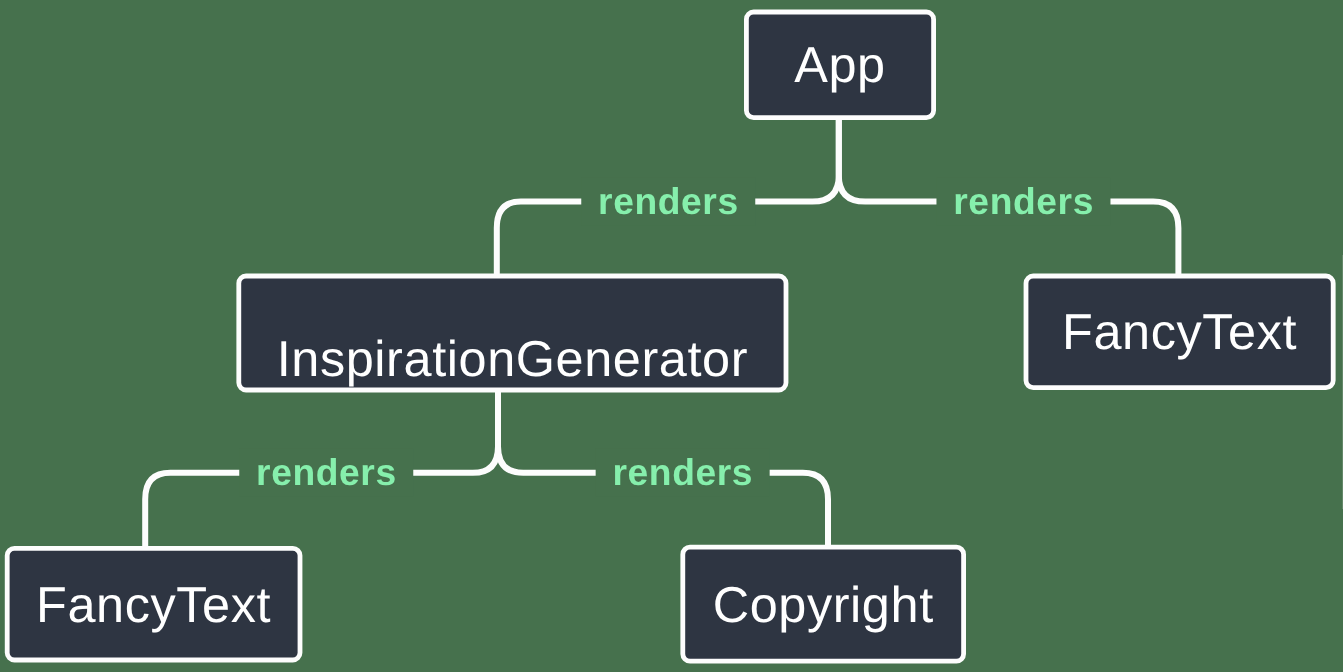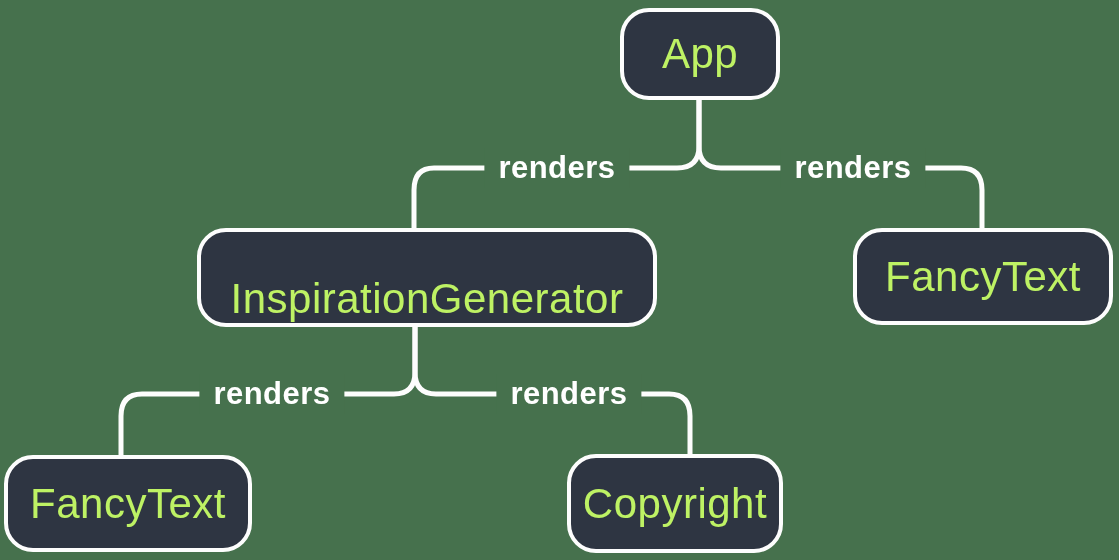--- a/index.html
+++ b/index.html
@@ -24,41 +24,41 @@
     stroke: #FDFDFD;
     stroke-width: 5;
     stroke-linecap: round;
   }
 
   .node {
     position: absolute;
     box-sizing: border-box;
     background: #2E3542;
     border: 4px solid #FDFDFD;
-    border-radius: 29px;
+    border-radius: 8px;
     display: flex;
     align-items: center;
     justify-content: center;
-    color: #bef264;
+    color: #ffffff;
     font-size: 42px;
     font-weight: 400;
     letter-spacing: 0.5px;
     white-space: nowrap;
   }
   .node-app        { left: 620px; top:   8px; width: 160px; height: 92px; }
   .node-ig         { left: 197px; top: 228px; width: 460px; height: 99px; align-items: flex-end; }
   .node-ft-right   { left: 853px; top: 228px; width: 260px; height: 97px; }
   .node-ft-left    { left:   4px; top: 455px; width: 248px; height: 97px; }
-  .node-copyright  { left: 567px; top: 454px; width: 216px; height: 99px; }
+  .node-copyright  { left: 567px; top: 454px; width: 238px; height: 99px; }
 
   .edge-label {
     position: absolute;
     transform: translate(-50%, -50%);
     background: #46714D;
-    color: #ffffff;
+    color: #86efac;
     font-size: 31px;
     font-weight: 700;
     letter-spacing: 0.5px;
     padding: 2px 14px;
     white-space: nowrap;
   }
   .edge-label-1 { left: 557px; top: 168px; }
   .edge-label-2 { left: 853px; top: 168px; }
   .edge-label-3 { left: 272px; top: 394px; }
   .edge-label-4 { left: 569px; top: 394px; }

